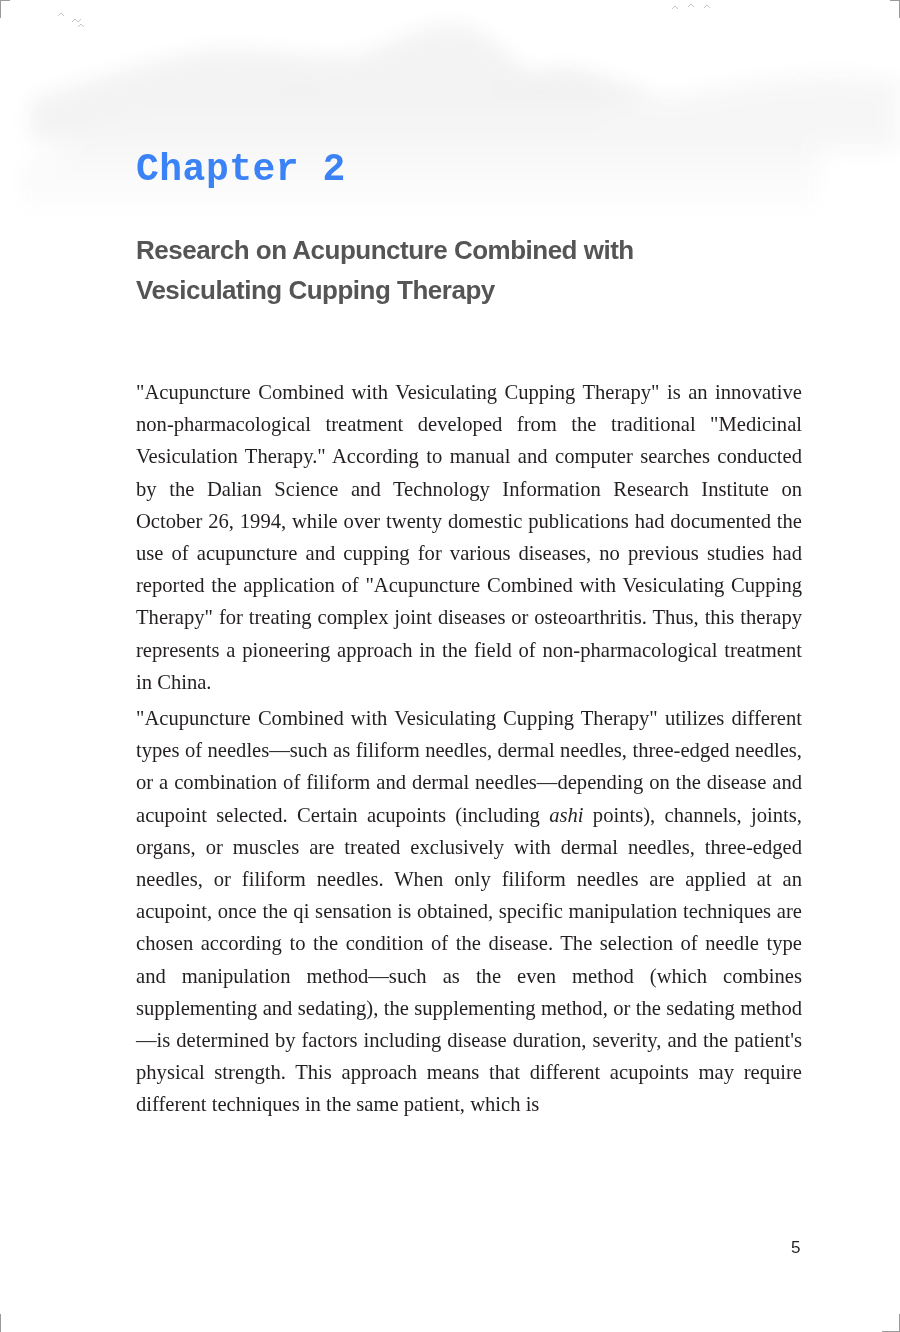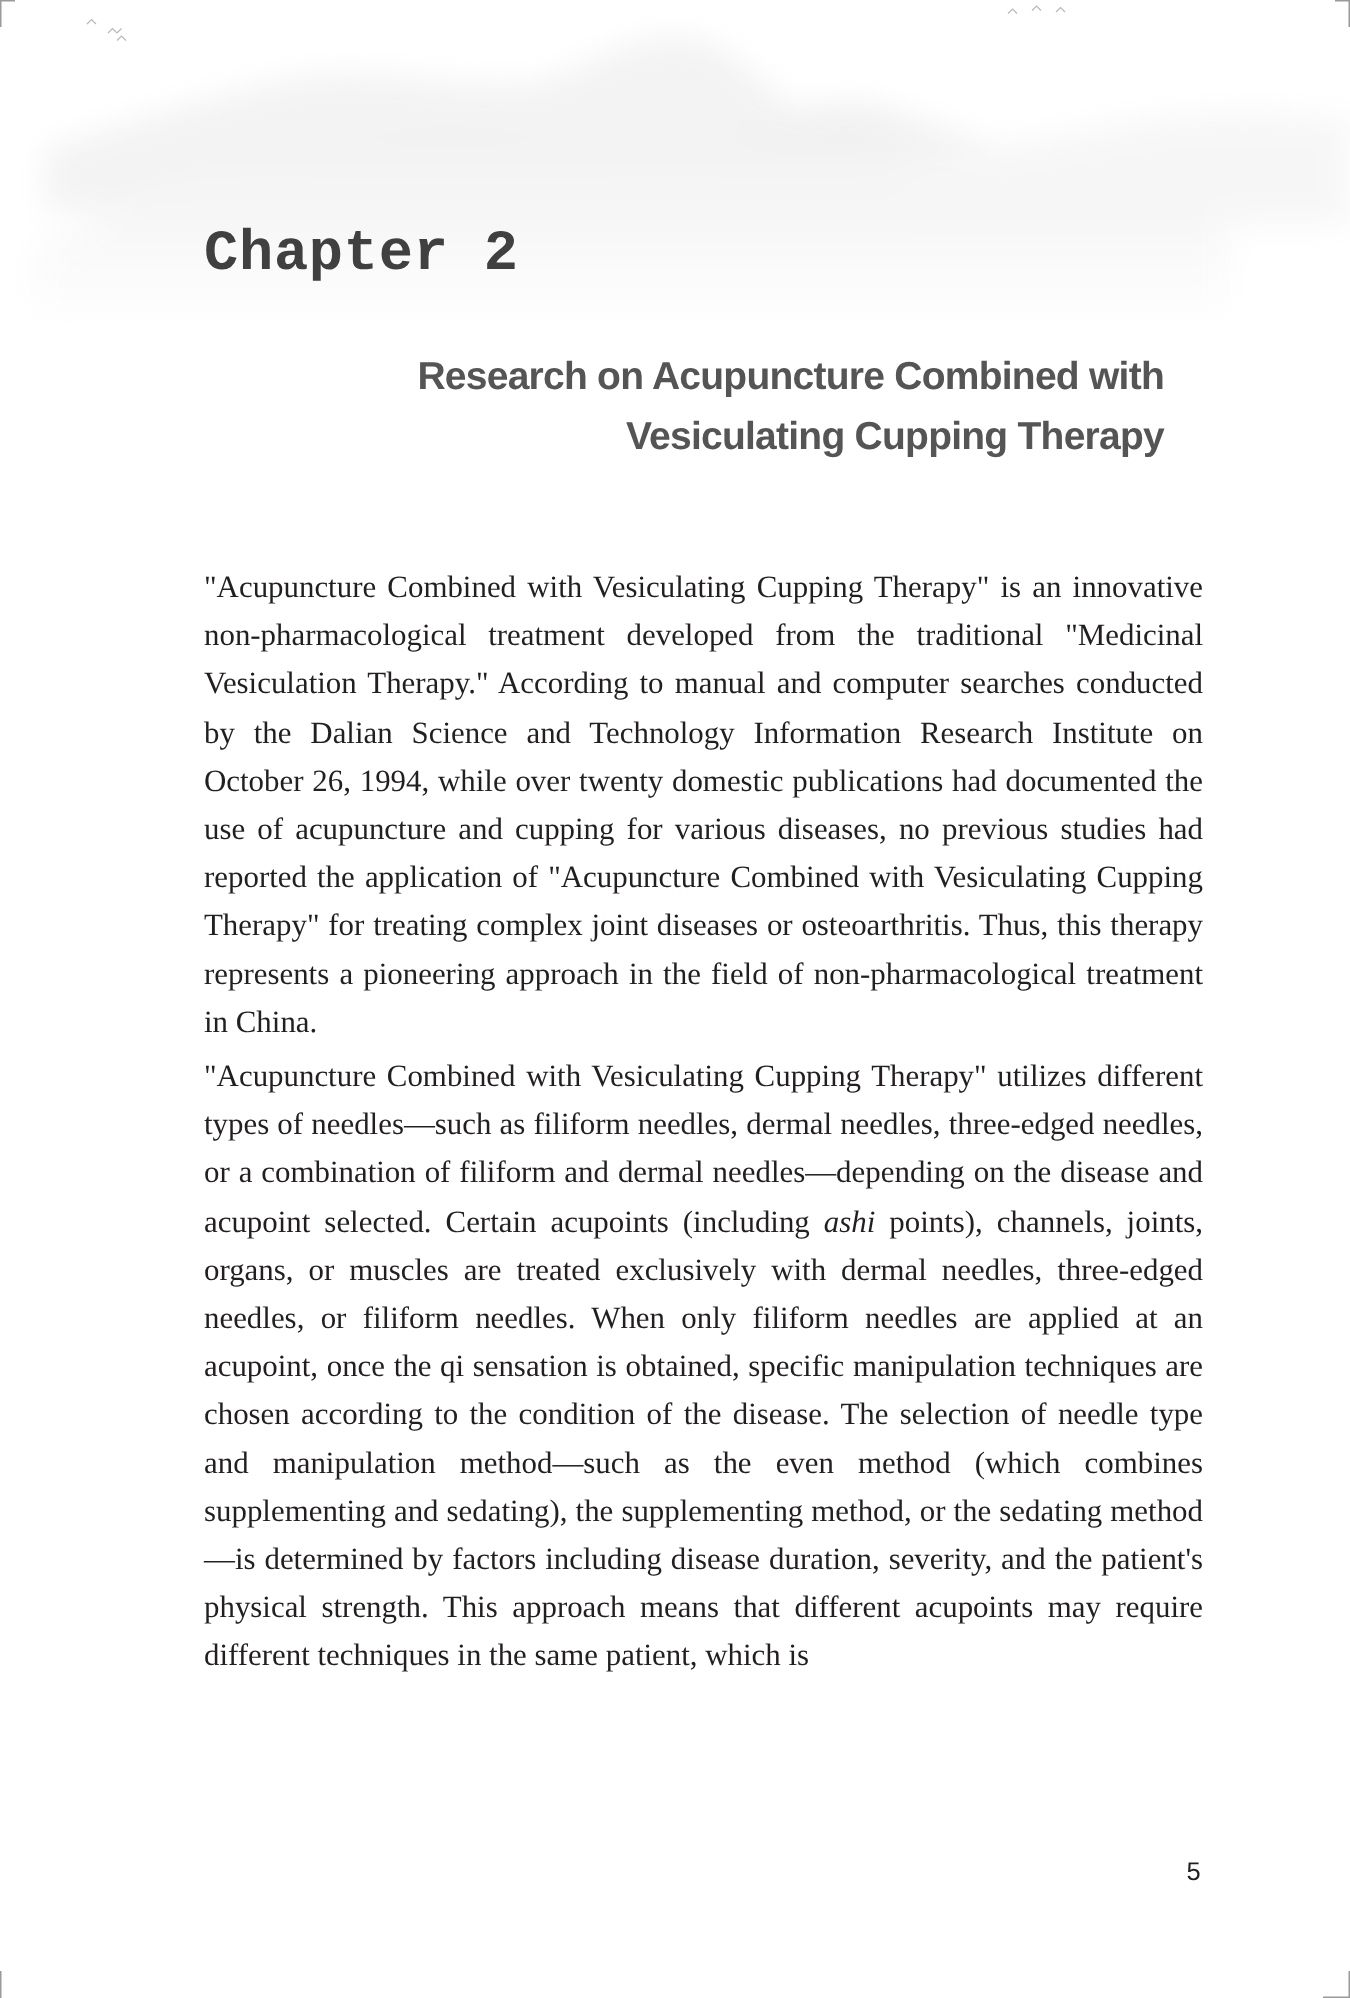--- a/index.html
+++ b/index.html
@@ -1,20 +1,20 @@
 <!DOCTYPE html>
 <html><head>
 <meta charset="utf-8">
 <style>
   html, body { margin:0; padding:0; }
   body { width:900px; height:1332px; background:#ffffff; position:relative; overflow:hidden; font-family:"Liberation Serif", serif; color:#231f20; }
   .bg-mountains { position:absolute; left:0; top:0; width:900px; height:230px; }
   .crop-mark { position:absolute; background:#9a9a9a; }
-  .chapter-title { position:absolute; left:136px; top:148px; font-family:"Liberation Mono", monospace; font-weight:bold; font-size:38px; color:#404040; letter-spacing:0.5px; }
-  .subtitle { position:absolute; left:136px; top:230px; width:640px; font-family:"Liberation Sans", sans-serif; font-weight:bold; font-size:26px; line-height:40px; color:#555555; letter-spacing:-0.5px;text-align:right; }
+  .chapter-title { position:absolute; left:136px; top:148px; font-family:"Liberation Mono", monospace; font-weight:bold; font-size:38px; color:#3b82f6; letter-spacing:0.5px; }
+  .subtitle { position:absolute; left:136px; top:230px; width:640px; font-family:"Liberation Sans", sans-serif; font-weight:bold; font-size:26px; line-height:40px; color:#555555; letter-spacing:-0.5px; }
   .body-text { position:absolute; left:136px; top:376px; width:666px; font-size:20.6px; line-height:32.2px; text-align:justify; hyphens:manual; }
   .body-text p { margin:0 0 4px 0; }
   .page-number { position:absolute; left:791px; top:1238px; font-family:"Liberation Sans", sans-serif; font-size:17px; color:#231f20; }
 </style>
 </head>
 <body>
 
 <svg class="bg-mountains" viewBox="0 0 900 230" xmlns="http://www.w3.org/2000/svg">
   <defs>
     <filter id="blur" x="-20%" y="-20%" width="140%" height="140%">

